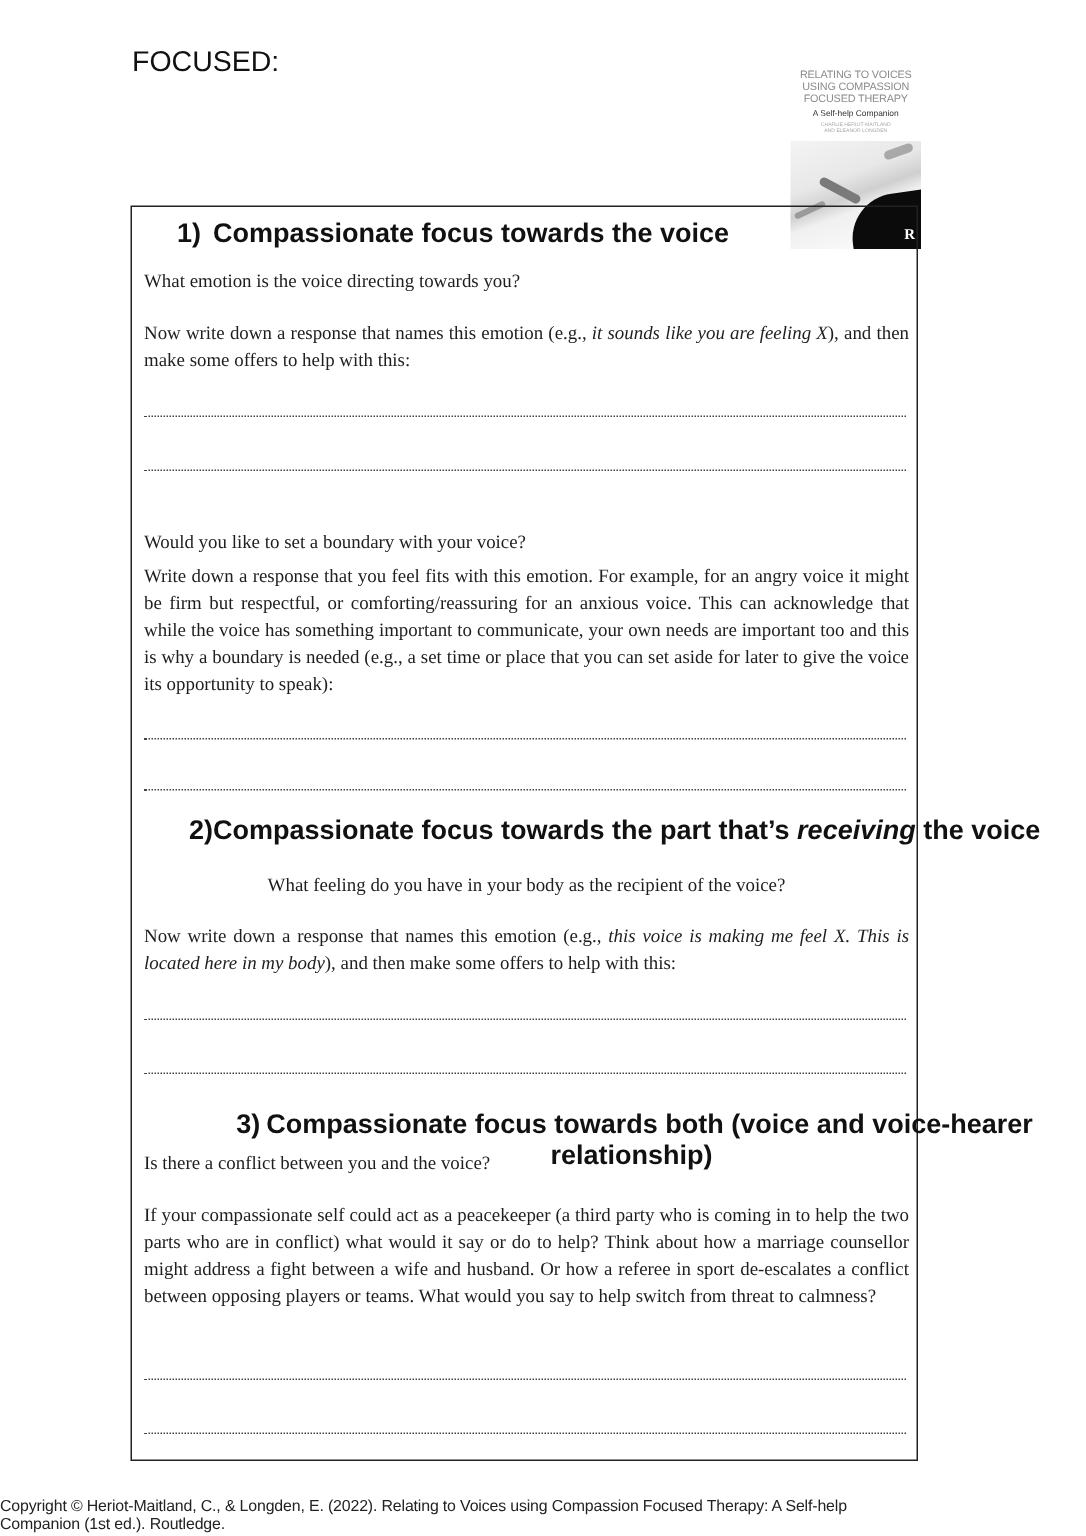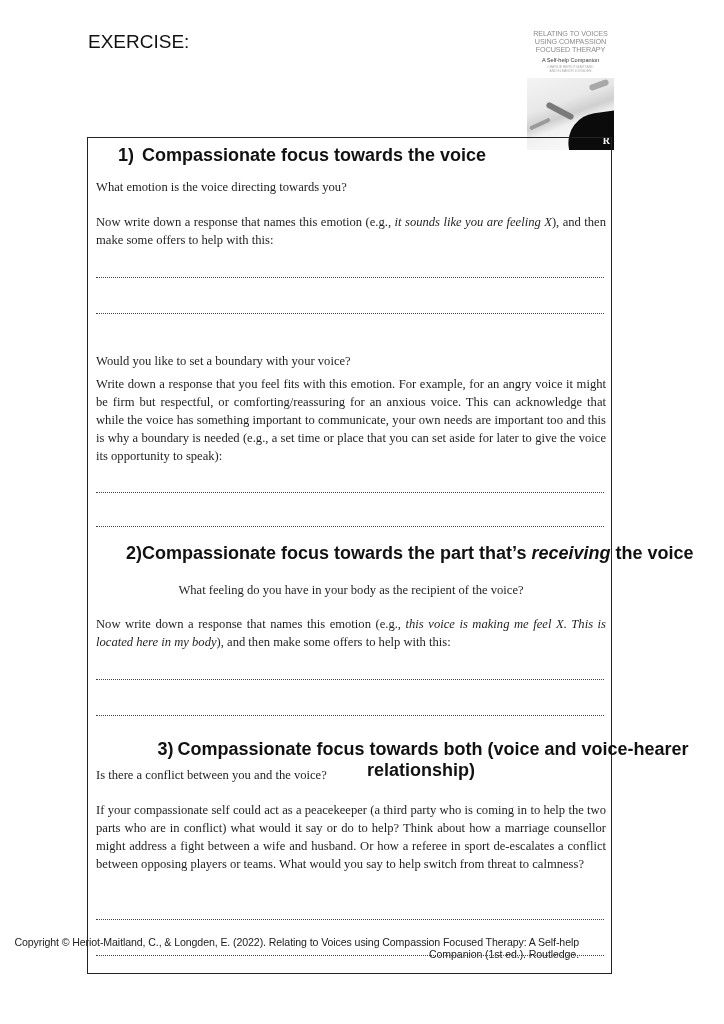--- a/index.html
+++ b/index.html
@@ -1,43 +1,43 @@
 <!DOCTYPE html>
 <html><head>
   <meta charset="utf-8">
   <style>
     html, body { margin:0; padding:0; background:#ffffff; }
     body { width:724px; height:1024px; position:relative; overflow:hidden; color:#1a1a1a; }
     .abs { position:absolute; }
     .exercise { left:88px; top:31px; font-family:"Liberation Sans", sans-serif; font-size:19px; color:#111; }
     .title { left:88px; top:80px; font-family:"Liberation Sans", sans-serif; font-size:19px; font-weight:bold; line-height:21px; color:#111; text-decoration:underline; text-decoration-thickness:2px; text-underline-offset:2px; }
-    .cover { left:527px; top:4px; width:87px; height:146px; background:#fff; }
+    .cover { left:527px; top:20px; width:87px; height:146px; background:#fff; }
     .cover-text { position:absolute; left:0; top:0; width:87px; text-align:center; font-family:"Liberation Sans", sans-serif; color:#8a8a8a; }
     .cover-t1 { top:26px; font-size:7.2px; line-height:8.2px; letter-spacing:-0.1px; }
     .cover-t2 { top:53px; font-size:5.6px; color:#333; }
     .cover-t3 { top:61px; font-size:3.4px; line-height:4px; color:#aaa; }
     .cover-photo { position:absolute; left:0; top:74px; width:87px; height:72px; overflow:hidden;
       background: linear-gradient(160deg, #f4f4f4 0%, #e8e8e8 35%, #cfcfcf 50%, #f0f0f0 60%, #ffffff 100%); }
     .cover-photo .shape1 { position:absolute; left:40px; top:35px; width:60px; height:40px; border-radius:30px 0 0 0; background:#0b0b0b; transform:rotate(-8deg); }
     .cover-photo .shape2 { position:absolute; left:18px; top:30px; width:30px; height:6px; background:#7a7a7a; transform:rotate(28deg); border-radius:3px; }
     .cover-photo .shape3 { position:absolute; left:2px; top:44px; width:22px; height:4px; background:#9a9a9a; transform:rotate(-25deg); border-radius:2px; }
     .cover-photo .shape4 { position:absolute; left:62px; top:4px; width:20px; height:6px; background:#8d8d8d; transform:rotate(-20deg); border-radius:3px; opacity:0.7; }
     .cover-photo .logo { position:absolute; right:4px; bottom:4px; font-family:"Liberation Serif", serif; font-size:10px; font-weight:bold; color:#fff; }
     .box { left:87px; top:137px; width:525px; height:837px; border:1.3px solid #222; box-sizing:border-box; }
     .txt { position:absolute; left:96px; width:510px; font-family:Liberation Serif, serif; font-size:12.6px; line-height:18px; color:#1e1e1e; }
     .just { text-align:justify; text-align-last:left; }
     .heading { position:absolute; left:118px; font-family:"Liberation Sans", sans-serif; font-size:18px; font-weight:bold; color:#111; }
     .heading .num { display:inline-block; width:24px; }
     .dots { position:absolute; left:96px; width:508px; height:0; border-top:1.3px dotted #444; }
-    .copyright { left:0; width:579px; top:936px; text-align:right; font-family:"Liberation Sans", sans-serif; font-size:10.6px; color:#222; letter-spacing:-0.1px; }
+    .copyright { left:0; width:579px; top:998px; text-align:left; font-family:"Liberation Sans", sans-serif; font-size:10.6px; color:#222; letter-spacing:-0.1px; }
   </style>
 </head>
 <body>
 
-<div class="abs exercise">EXERCISE:</div>
+<div class="abs exercise">FOCUSED:</div>
 <div class="abs title">
 </div>
 
 <div class="abs cover">
   <div class="cover-text cover-t1">
     <div>RELATING TO VOICES</div>
     <div>USING COMPASSION</div>
     <div>FOCUSED THERAPY</div>
   </div>
   <div class="cover-text cover-t2">A Self-help Companion</div>

